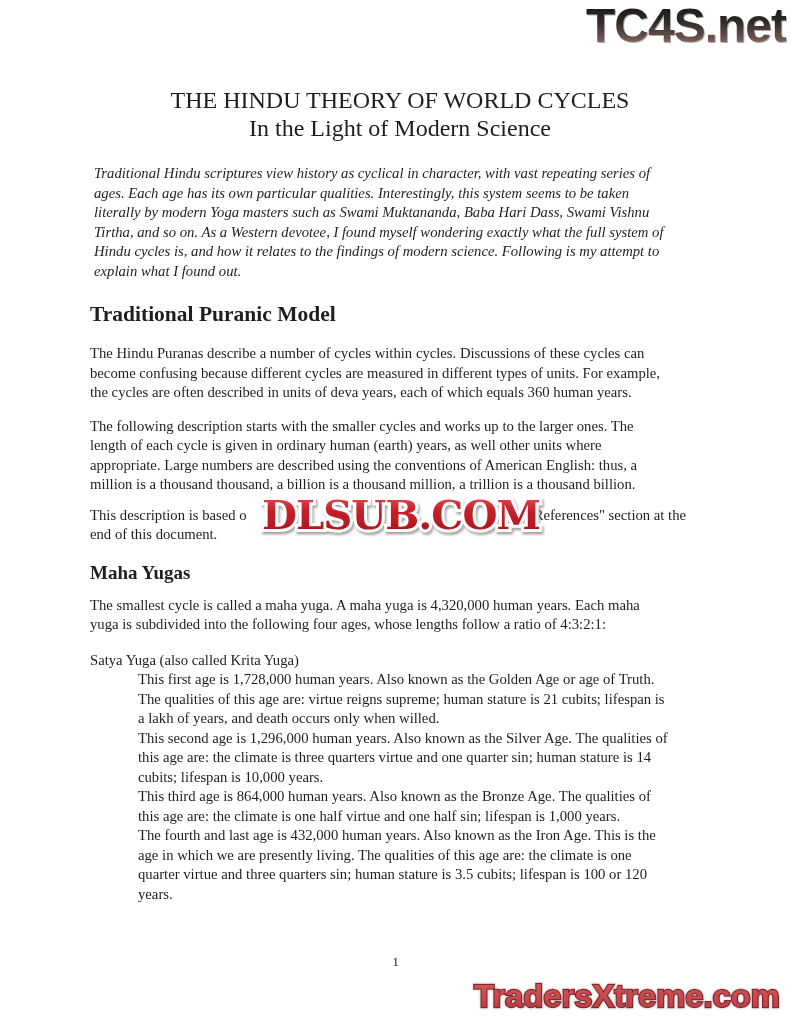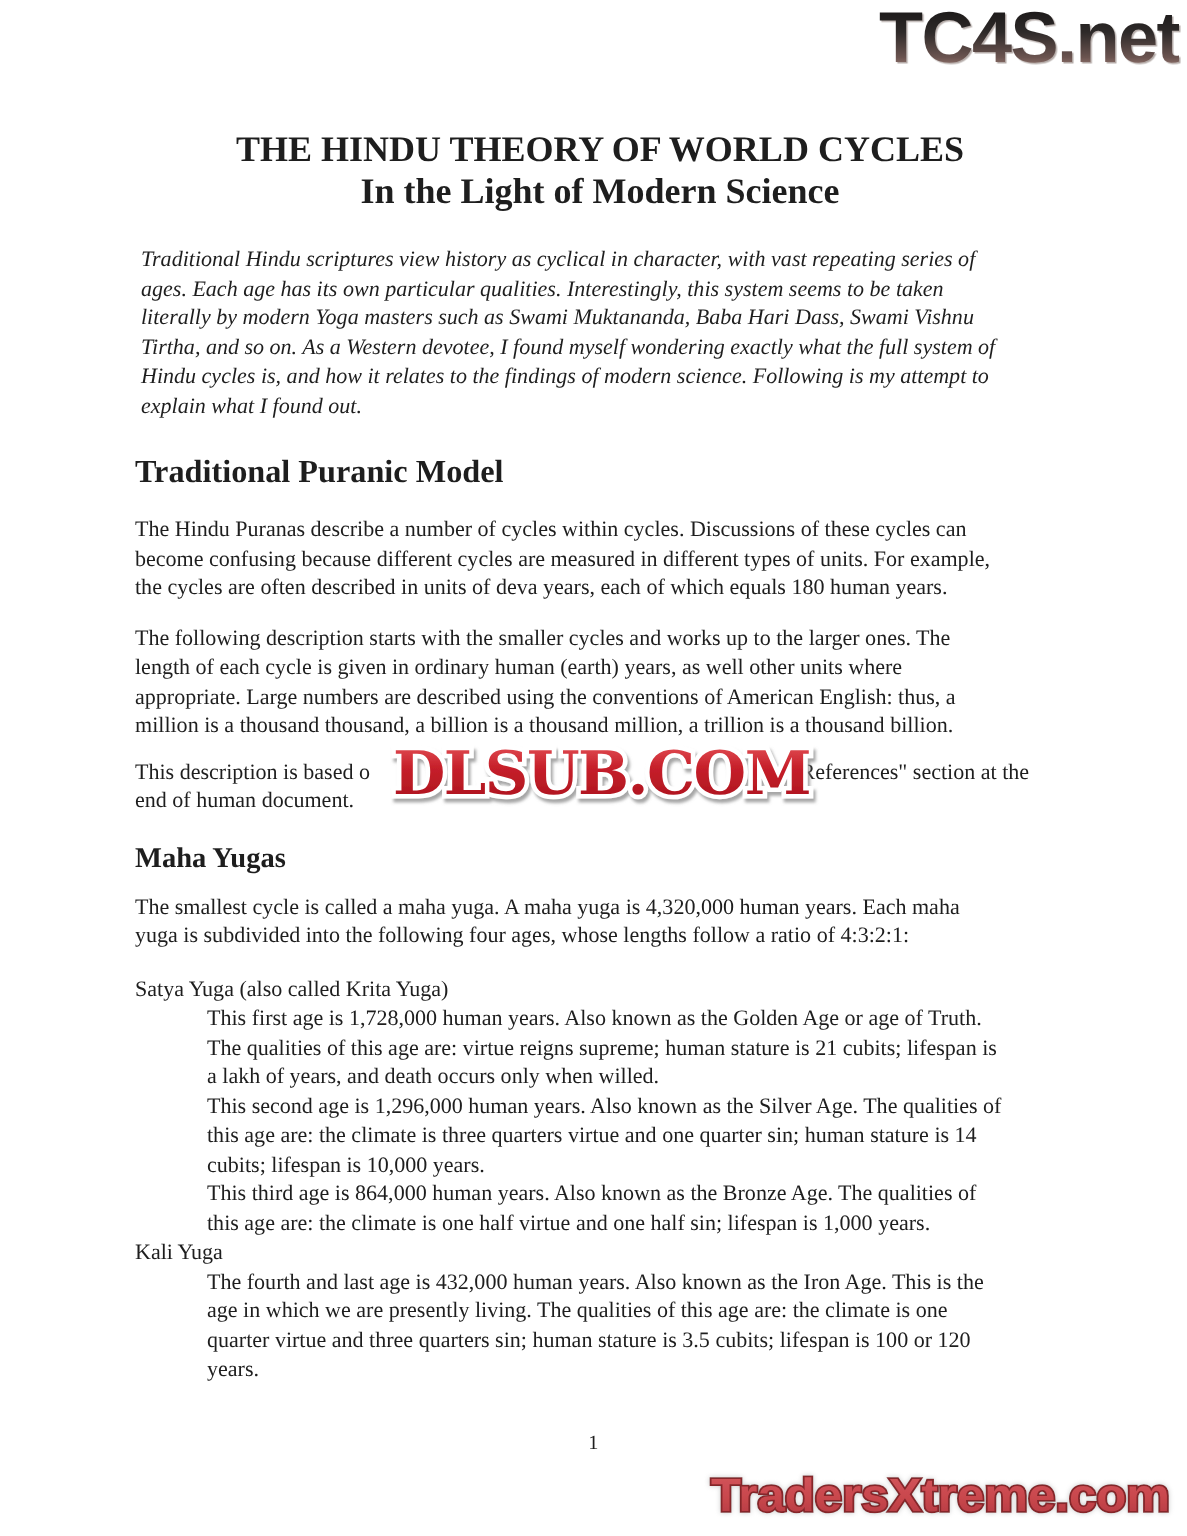--- a/index.html
+++ b/index.html
@@ -16,21 +16,21 @@
     background:linear-gradient(180deg,#191717 0%,#2e2a29 40%,#6b5450 78%,#a9867e 100%);
     -webkit-background-clip:text;background-clip:text;color:transparent;
     filter:drop-shadow(1px 1.5px 0.5px rgba(90,70,65,0.45));
   }
   
   .content{
     position:absolute;left:90px;top:0;width:620px;
     font-size:14.7px;line-height:19.5px;
   }
   .doc-title{
-    margin-top:86px;text-align:center;font-weight:bold;
+    margin-top:86px;text-align:center;font-weight:normal;
     font-size:24px;line-height:28px;
   }
   .intro{margin:22px 4px 0;font-style:italic;white-space:pre-line;}
   .h-section{margin:20px 0 16px;font-size:21.5px;line-height:27px;font-weight:bold;}
   .para{margin:13px 0 0;white-space:pre-line;}
   .para-2{margin-top:14px;}
   .h-sub{margin:18px 0 0;font-size:19px;line-height:20px;font-weight:bold;}
   
   .wm-para{position:relative;margin-top:11px;line-height:19.5px;}
   .wm-gap{display:inline-block;width:287px;}
@@ -62,30 +62,30 @@
 ages. Each age has its own particular qualities. Interestingly, this system seems to be taken
 literally by modern Yoga masters such as Swami Muktananda, Baba Hari Dass, Swami Vishnu
 Tirtha, and so on. As a Western devotee, I found myself wondering exactly what the full system of
 Hindu cycles is, and how it relates to the findings of modern science. Following is my attempt to
 explain what I found out.</p>
 
   <div class="h-section">Traditional Puranic Model</div>
 
   <p class="para">The Hindu Puranas describe a number of cycles within cycles. Discussions of these cycles can
 become confusing because different cycles are measured in different types of units. For example,
-the cycles are often described in units of deva years, each of which equals 180 human years.</p>
+the cycles are often described in units of deva years, each of which equals 360 human years.</p>
 
   <p class="para para-2">The following description starts with the smaller cycles and works up to the larger ones. The
 length of each cycle is given in ordinary human (earth) years, as well other units where
 appropriate. Large numbers are described using the conventions of American English: thus, a
 million is a thousand thousand, a billion is a thousand million, a trillion is a thousand billion.</p>
 
   <div class="wm-para">
     <span>This description is based o</span><span class="wm-gap"></span><span>References" section at the</span><br>
-    <span>end of human document.</span>
+    <span>end of this document.</span>
 
     <svg class="dlsub" width="290" height="48" viewBox="0 0 290 48">
       <defs>
         <linearGradient id="wmg" x1="0" y1="0" x2="0" y2="1">
           <stop offset="0%" stop-color="#ea5a5f"></stop>
           <stop offset="42%" stop-color="#c6202a"></stop>
           <stop offset="100%" stop-color="#a8121d"></stop>
         </linearGradient>
         <filter id="wmsh" x="-20%" y="-20%" width="140%" height="140%">
           <feDropShadow dx="1.5" dy="2.5" stdDeviation="1.2" flood-color="#8f8f8f" flood-opacity="0.8"></feDropShadow>
@@ -106,21 +106,20 @@
 The qualities of this age are: virtue reigns supreme; human stature is 21 cubits; lifespan is
 a lakh of years, and death occurs only when willed.</div>
 
     <div class="yuga-desc">This second age is 1,296,000 human years. Also known as the Silver Age. The qualities of
 this age are: the climate is three quarters virtue and one quarter sin; human stature is 14
 cubits; lifespan is 10,000 years.</div>
 
     <div class="yuga-desc">This third age is 864,000 human years. Also known as the Bronze Age. The qualities of
 this age are: the climate is one half virtue and one half sin; lifespan is 1,000 years.</div>
 
-    <div class="yuga-term">Kali Yuga</div>
     <div class="yuga-desc">The fourth and last age is 432,000 human years. Also known as the Iron Age. This is the
 age in which we are presently living. The qualities of this age are: the climate is one
 quarter virtue and three quarters sin; human stature is 3.5 cubits; lifespan is 100 or 120
 years.</div>
   </div>
 
 </div>
 
 <div class="page-number">1</div>
 

